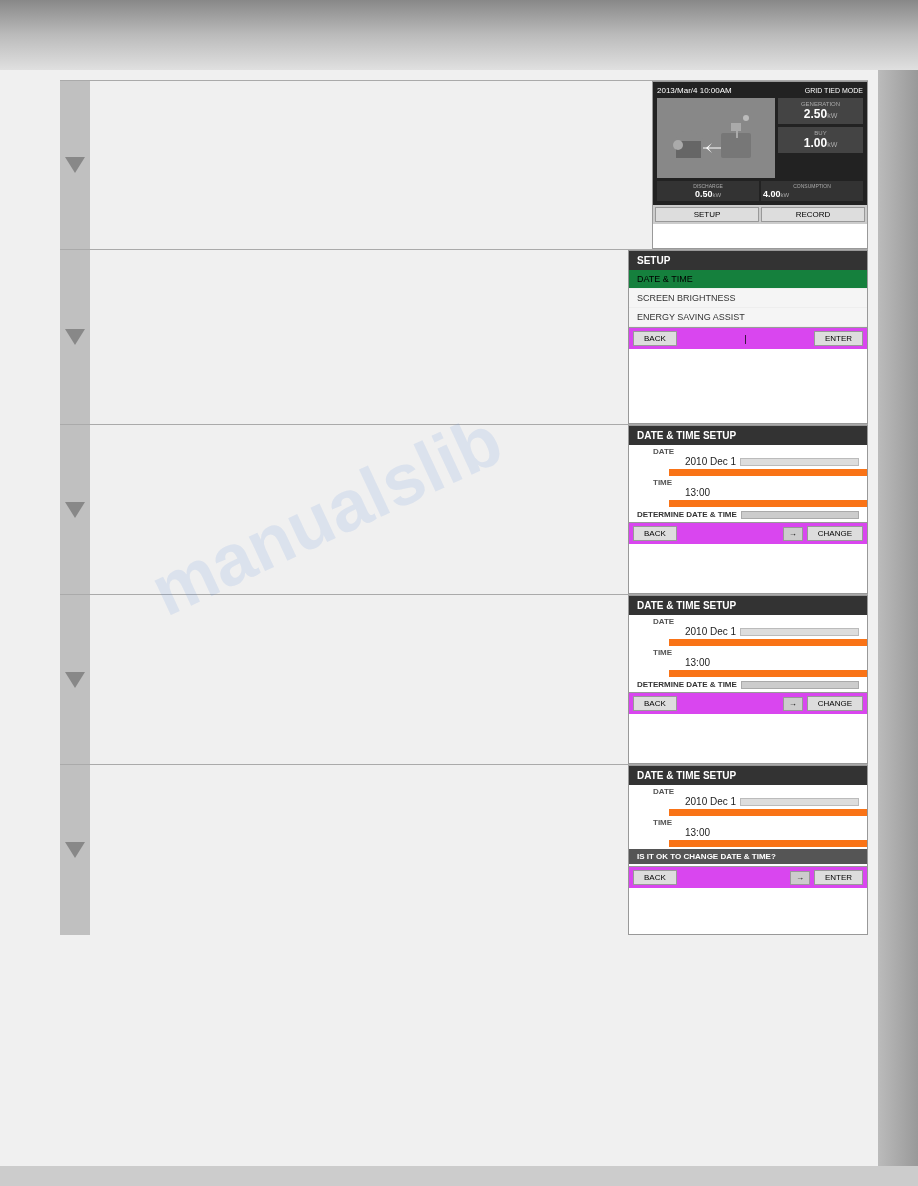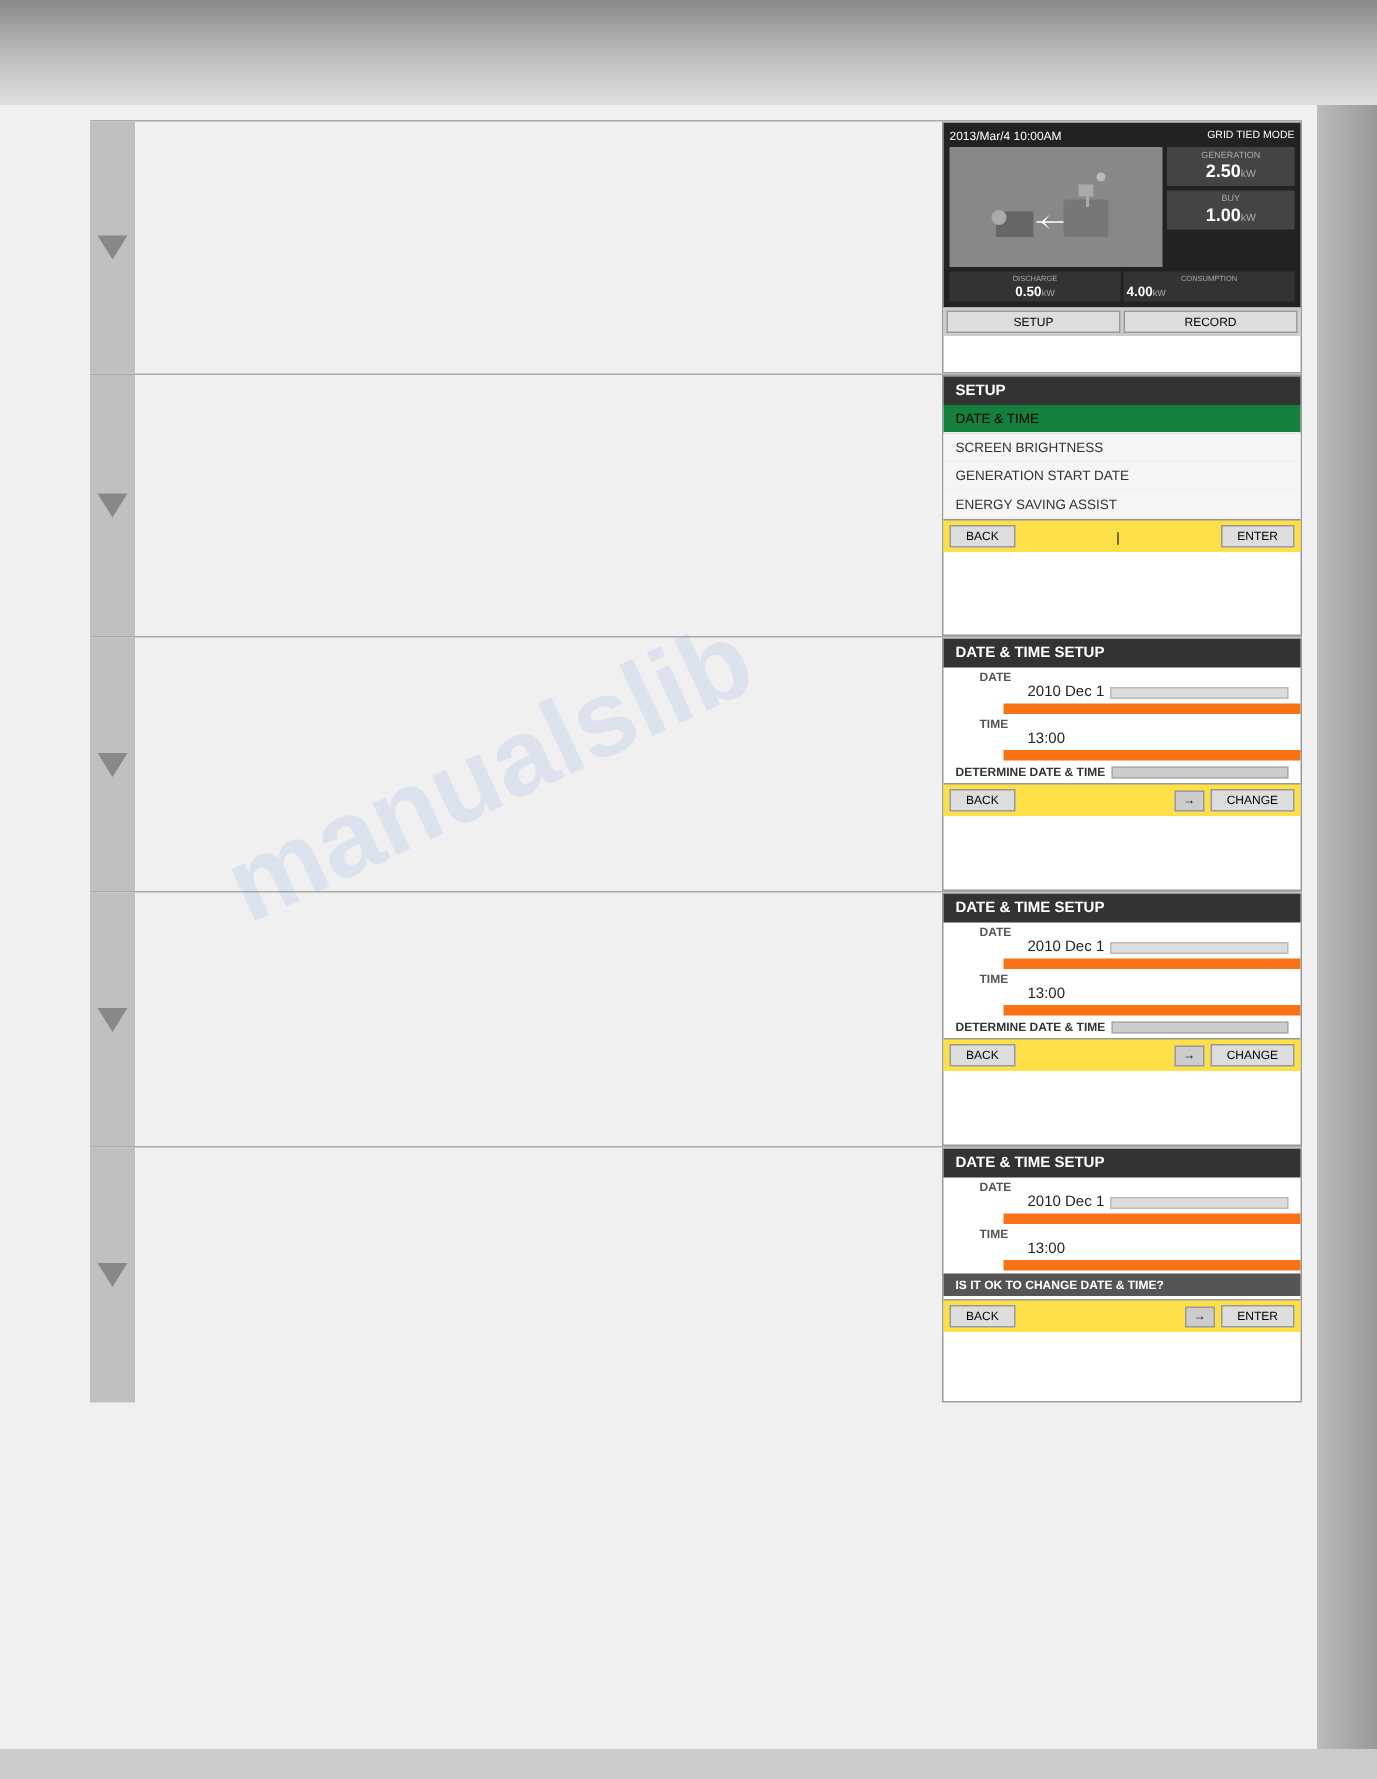--- a/index.html
+++ b/index.html
@@ -189,21 +189,21 @@
       background: #f5f5f5;
     }
 
     .menu-item.highlighted {
       background: #15803d;
       color: #000;
     }
 
     .panel-btn-row {
       display: flex;
-      background: #fde047;
+      background: #d946ef;
       border-top: 1px solid #999;
       padding: 3px 4px;
       gap: 4px;
       align-items: center;
     }
 
     .pbtn {
       background: #ddd;
       border: 1px solid #999;
       font-size: 8px;
@@ -314,21 +314,21 @@
 
 <div class="watermark">manualslib</div>
 
 <div class="main-content">
 
   <div class="row-section" style="min-height:170px; border-top:1px solid #aaa;">
     <div class="left-indicator">
       <div class="arrow-down"></div>
     </div>
     <div class="left-text-area"></div>
-    <div class="right-panel" style="width:240px;">
+    <div class="right-panel" style="width:216px;">
 
       <div class="panel-main">
         <div class="panel-main-header">
           <span class="datetime">2013/Mar/4 10:00AM</span>
           <span class="mode">GRID TIED MODE</span>
         </div>
         <div style="display:flex; gap:3px; margin-bottom:3px;">
           <div style="flex:1; background:#888; display:flex; align-items:center; justify-content:center; min-height:80px; position:relative;">
 
             <svg width="100" height="70" viewBox="0 0 100 70">
@@ -386,21 +386,20 @@
 
   <div class="row-section" style="min-height:175px;">
     <div class="left-indicator">
       <div class="arrow-down"></div>
     </div>
     <div class="left-text-area"></div>
     <div class="right-panel panel-setup" style="width:240px;">
       <div class="panel-header">SETUP</div>
       <div class="menu-item highlighted">DATE &amp; TIME</div>
       <div class="menu-item">SCREEN BRIGHTNESS</div>
-      <div class="menu-item">GENERATION START DATE</div>
       <div class="menu-item">ENERGY SAVING ASSIST</div>
       <div class="panel-btn-row">
         <div class="pbtn">BACK</div>
         <div class="pbtn-center">|</div>
         <div class="pbtn">ENTER</div>
       </div>
     </div>
   </div>
 
   <div class="row-section" style="min-height:170px;">

